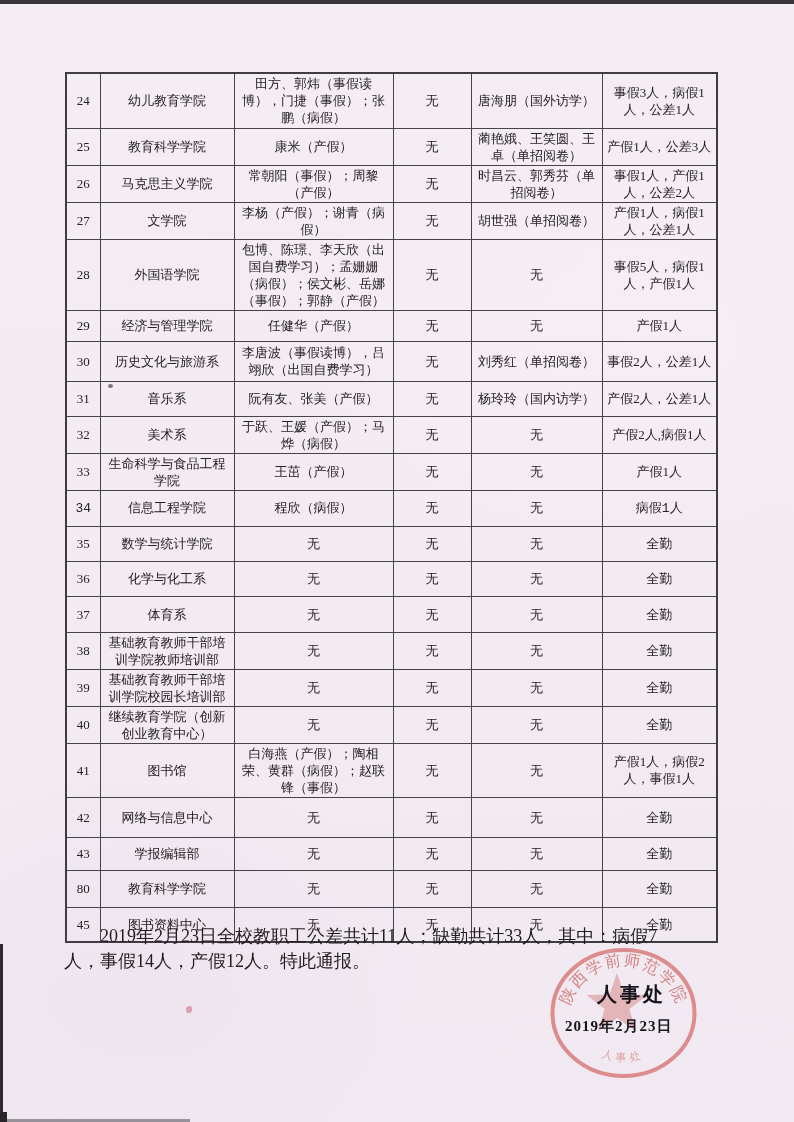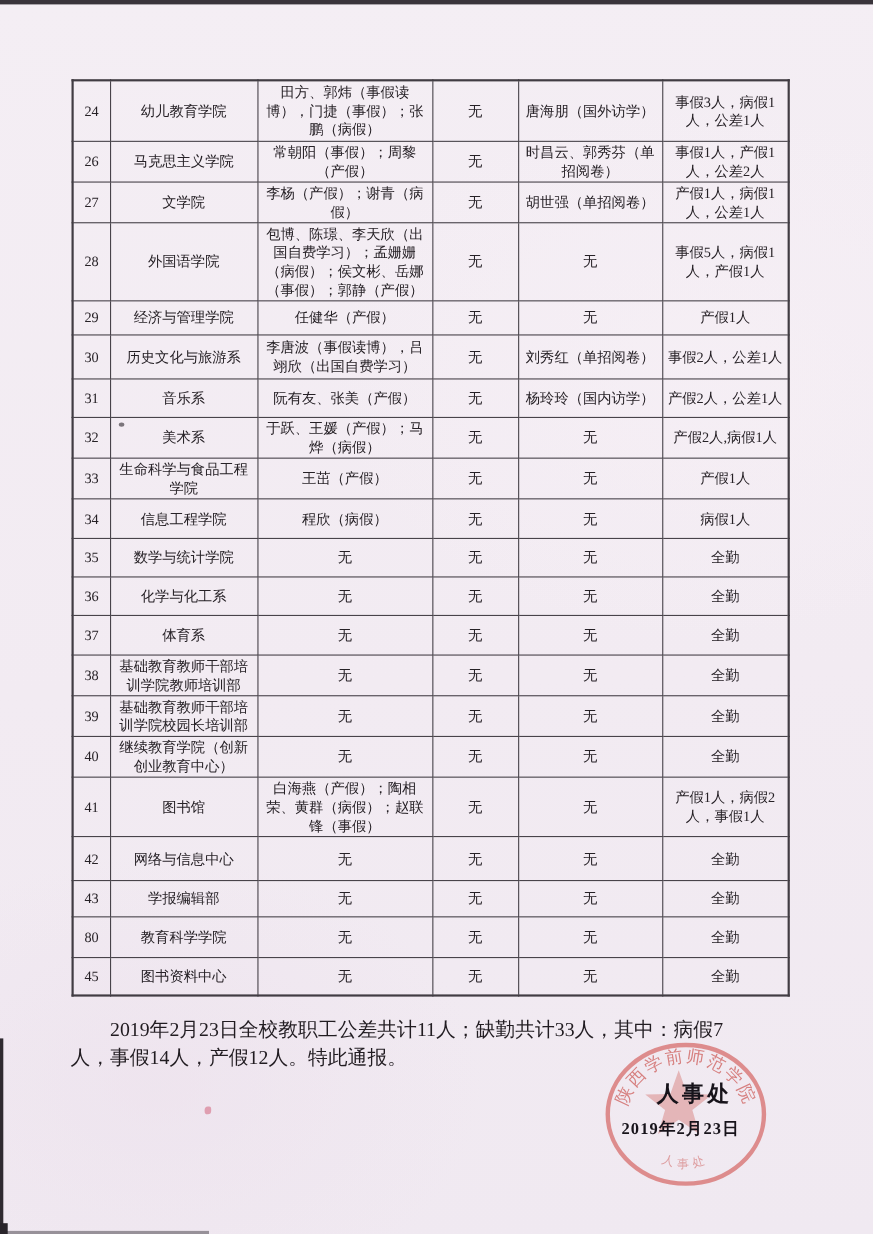--- a/index.html
+++ b/index.html
@@ -57,20 +57,28 @@
     <tbody>
         <tr style="height: 55px;">
           <td>24</td>
           <td>幼儿教育学院</td>
           <td>田方、郭炜（事假读博），门捷（事假）；张鹏（病假）</td>
           <td>无</td>
           <td>唐海朋（国外访学）</td>
           <td>事假3人，病假1人，公差1人</td>
         </tr>
         <tr style="height: 35px;">
+          <td>25</td>
+          <td>教育科学学院</td>
+          <td>康米（产假）</td>
+          <td>无</td>
+          <td>蔺艳娥、王笑圆、王卓（单招阅卷）</td>
+          <td>产假1人，公差3人</td>
+        </tr>
+        <tr style="height: 35px;">
           <td>26</td>
           <td>马克思主义学院</td>
           <td>常朝阳（事假）；周黎（产假）</td>
           <td>无</td>
           <td>时昌云、郭秀芬（单招阅卷）</td>
           <td>事假1人，产假1人，公差2人</td>
         </tr>
         <tr style="height: 35px;">
           <td>27</td>
           <td>文学院</td>
@@ -120,21 +128,21 @@
           <td>产假2人,病假1人</td>
         </tr>
         <tr style="height: 37px;">
           <td>33</td>
           <td>生命科学与食品工程学院</td>
           <td>王茁（产假）</td>
           <td>无</td>
           <td>无</td>
           <td>产假1人</td>
         </tr>
-        <tr style="height: 36px;">
+        <tr style="height: 36px; font-family: Liberation Mono, monospace;">
           <td>34</td>
           <td>信息工程学院</td>
           <td>程欣（病假）</td>
           <td>无</td>
           <td>无</td>
           <td>病假1人</td>
         </tr>
         <tr style="height: 35px;">
           <td>35</td>
           <td>数学与统计学院</td>

